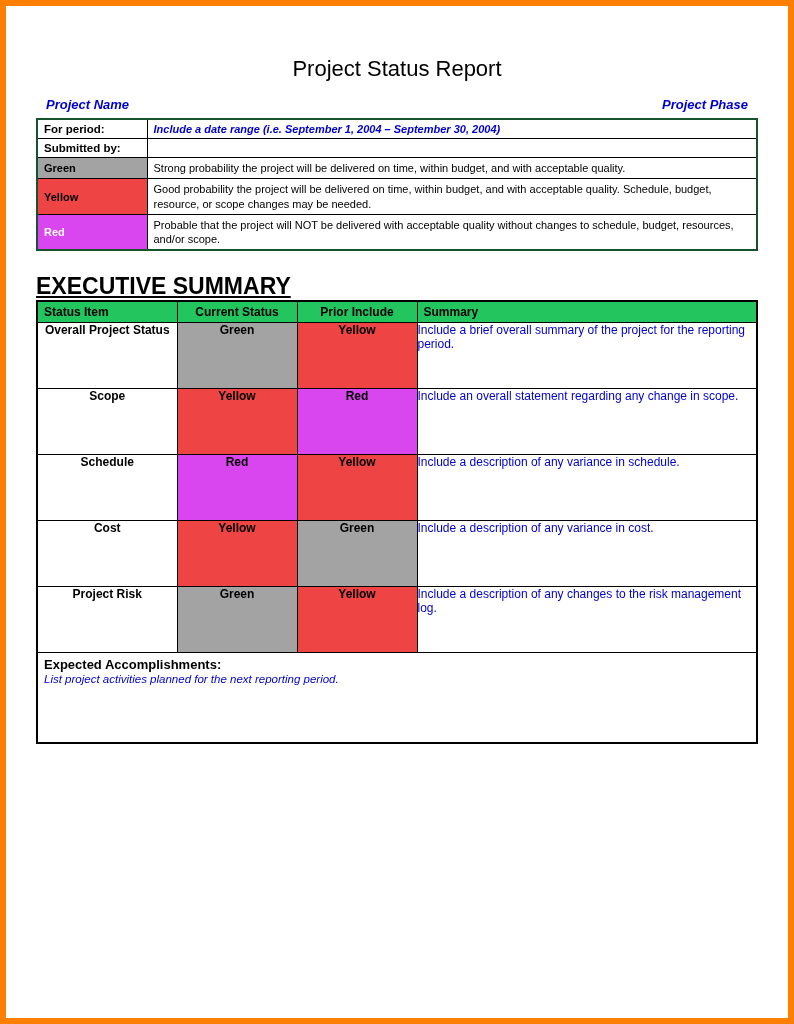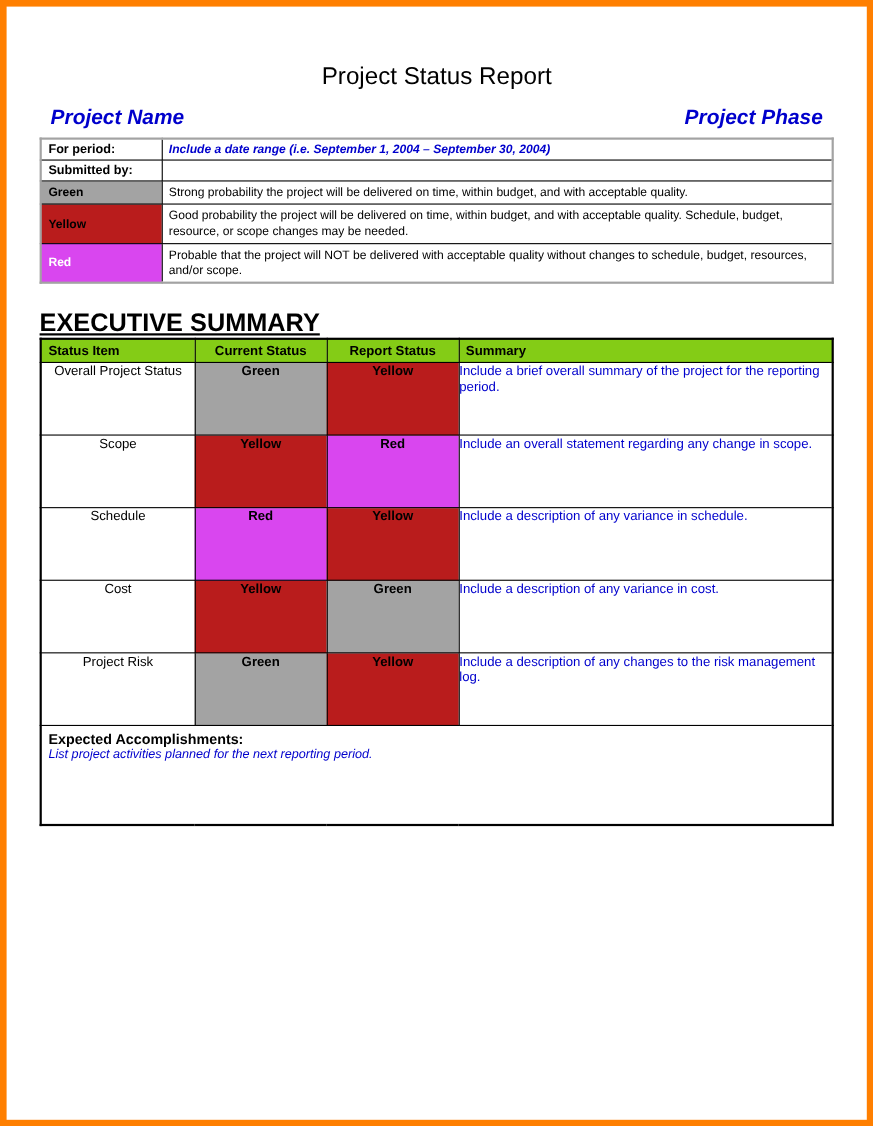--- a/index.html
+++ b/index.html
@@ -20,28 +20,28 @@
   }
   .header-row {
     display: flex;
     justify-content: space-between;
     padding: 0 10px 6px 10px;
   }
   .header-label {
     color: #0000cc;
     font-weight: bold;
     font-style: italic;
-    font-size: 19px;
+    font-size: 13px;
   }
 
   
   .info-table {
     width: 100%;
     border-collapse: collapse;
-    border: 2px solid #a3a3a3;
+    border: 2px solid #14532d;
     margin-bottom: 22px;
   }
   .info-table td {
     border: 1px solid #000;
     font-size: 11px;
     padding: 3px 6px;
     vertical-align: middle;
   }
   .info-table .label-cell {
     width: 110px;
@@ -53,21 +53,21 @@
     font-weight: bold;
     font-style: italic;
   }
   .legend-cell {
     width: 110px;
     font-size: 10px;
     font-weight: bold;
     padding: 5px 6px;
   }
   .bg-green  { background: #a3a3a3; color: #000; }
-  .bg-yellow { background: #b91c1c; color: #000; }
+  .bg-yellow { background: #ef4444; color: #000; }
   .bg-red    { background: #d946ef; color: #fff; }
   .legend-desc {
     font-size: 10px;
     line-height: 1.3;
     padding: 5px 6px;
   }
 
   
   .exec-title {
     text-align: left;
@@ -80,33 +80,33 @@
     width: 100%;
     border-collapse: collapse;
     border: 2px solid #000;
   }
   .exec-table th {
     border: 1px solid #000;
     font-size: 12px;
     font-weight: bold;
     text-align: left;
     padding: 3px 6px;
-    background: #84cc16;
+    background: #22c55e;
   }
   .exec-table th.item-h { width: 140px; }
   .exec-table th.cur-h  { width: 120px; text-align: center; }
   .exec-table th.pri-h  { width: 120px; text-align: center; }
   .exec-table td {
     border: 1px solid #000;
     font-size: 12px;
     padding: 0;
     vertical-align: top;
   }
   .status-item-cell {
-    font-weight: normal;
+    font-weight: bold;
     font-size: 14px;
     text-align: center;
     vertical-align: middle;
     height: 66px;
     padding: 4px;
     margin-top: 40px;
   }
   .status-cell {
     font-weight: bold;
     font-size: 15px;
@@ -174,21 +174,21 @@
 </tbody>
   </table>
 
 <div class="exec-title">EXECUTIVE SUMMARY</div>
 
 <table class="exec-table">
   <tbody>
       <tr>
     <th class="item-h">Status Item</th>
     <th class="cur-h">Current Status</th>
-    <th class="pri-h">Report Status</th>
+    <th class="pri-h">Prior Include</th>
     <th>Summary</th>
   </tr>
 
   <tr>
     <td class="status-item-cell">Overall Project Status</td>
     <td class="status-cell bg-green">Green</td>
     <td class="status-cell bg-yellow">Yellow</td>
     <td class="summary-cell">Include a brief overall summary of the project for the reporting period.</td>
   </tr>
   <tr>

